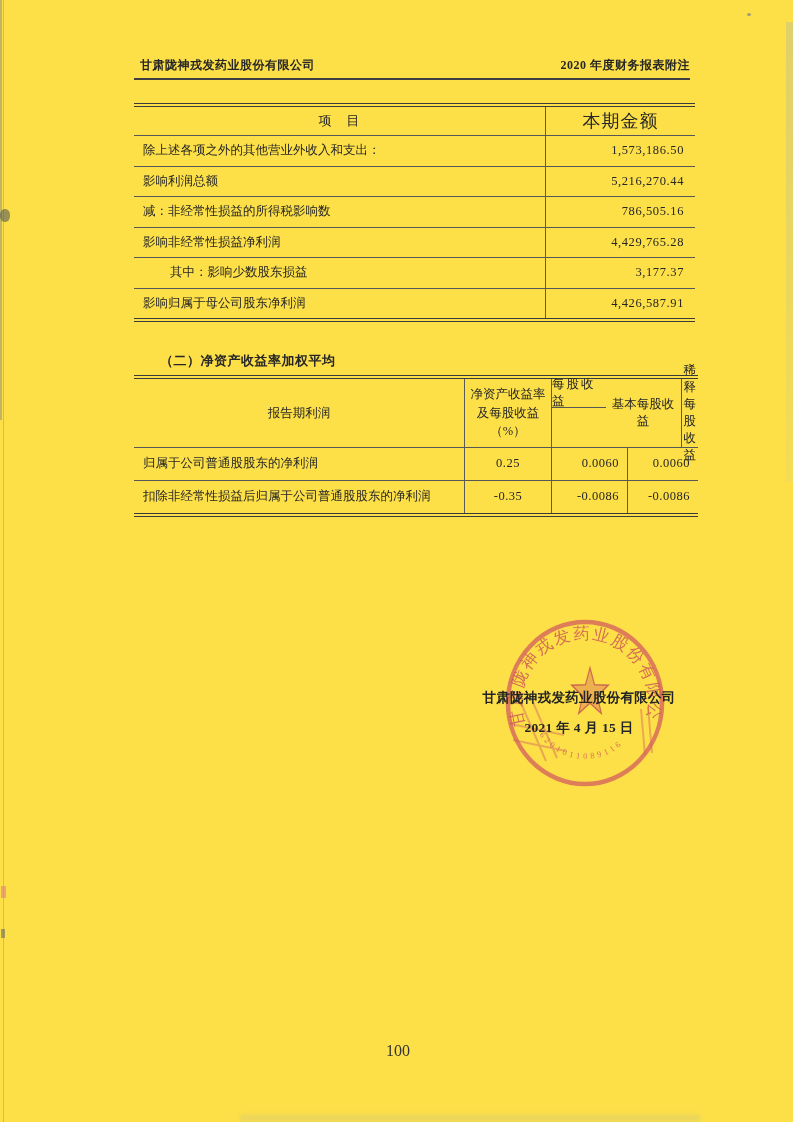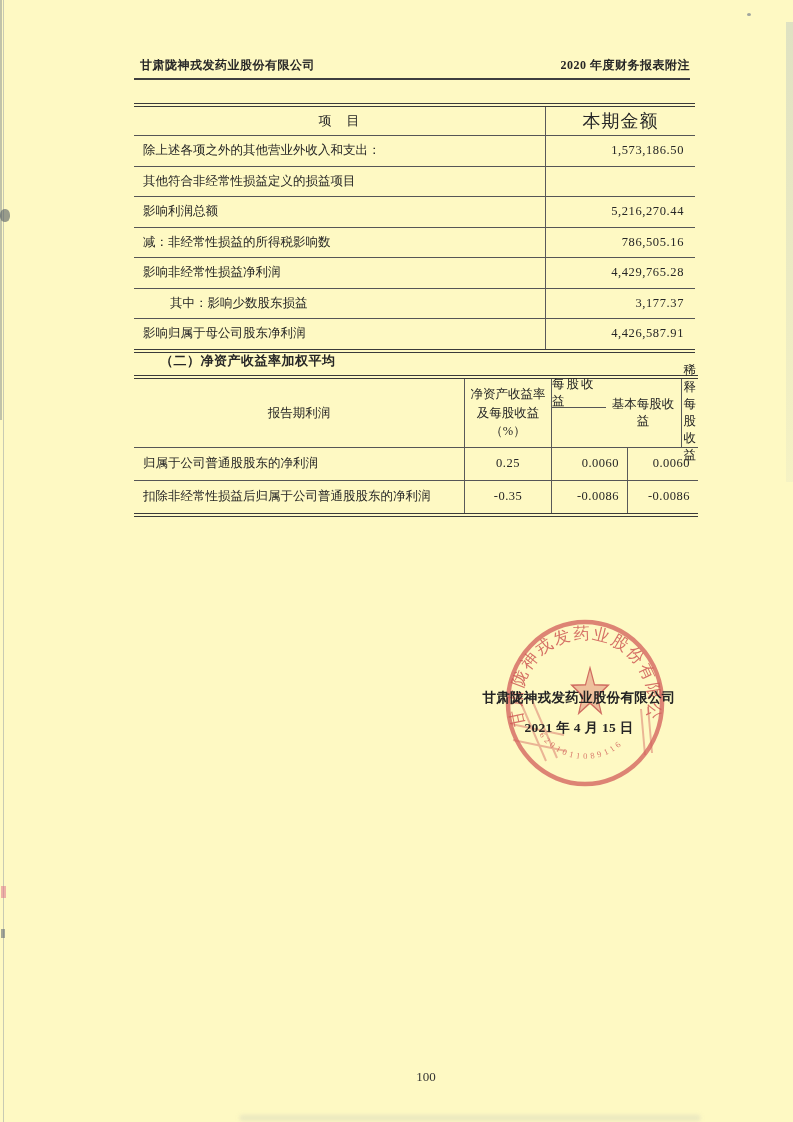--- a/index.html
+++ b/index.html
@@ -1,18 +1,18 @@
 <!DOCTYPE html>
 <html><head>
 <meta charset="utf-8">
 <style>
   html,body{margin:0;padding:0;background:#e9e9e9;}
   .page{
     position:relative;width:793px;height:1122px;margin:0 auto;
-    background:#fef9c3;overflow:hidden;
+    background:#fde047;overflow:hidden;
     font-family:"Liberation Serif","DejaVu Serif",serif;
     color:#262626;font-size:12.5px;
   }
   
   .edge-line-left{position:absolute;left:3px;top:0;width:1px;height:1122px;background:rgba(145,155,163,.5);}
   .edge-line-left2{position:absolute;left:0;top:0;width:2px;height:420px;background:rgba(120,128,138,.45);}
   .blob-dark{position:absolute;left:0;top:209px;width:10px;height:13px;background:rgba(70,80,92,.55);border-radius:45%;filter:blur(.7px);}
   .speck-pink{position:absolute;left:1px;top:886px;width:5px;height:12px;background:rgba(224,118,140,.55);filter:blur(.6px);}
   .speck-dark{position:absolute;left:1px;top:929px;width:4px;height:9px;background:rgba(90,100,112,.55);filter:blur(.6px);}
   .strip-right{position:absolute;left:786px;top:22px;width:7px;height:460px;
@@ -57,21 +57,21 @@
   .t2 .da{width:331px;border-right:1.2px solid #5a5a5a;display:flex;align-items:center;padding-left:9px;}
   .t2 .db{width:87px;border-right:1.2px solid #5a5a5a;display:flex;align-items:center;justify-content:center;letter-spacing:.5px;}
   .t2 .dc{width:76px;border-right:1.2px solid #5a5a5a;display:flex;align-items:center;justify-content:flex-end;padding-right:8px;letter-spacing:.5px;}
   .t2 .dd{flex:1;display:flex;align-items:center;justify-content:flex-end;padding-right:8px;letter-spacing:.5px;}
   
   .seal{position:absolute;left:494px;top:611px;width:180px;height:180px;}
   .sign-block{position:absolute;left:448px;top:689px;width:262px;text-align:center;z-index:5;}
   .sign-company{font-size:13.5px;font-weight:bold;color:#242424;letter-spacing:.3px;}
   .sign-date{margin-top:12px;font-size:13.5px;font-weight:bold;color:#242424;letter-spacing:.3px;}
   
-  .page-num{position:absolute;left:386px;top:1069px;width:80px;text-align:center;font-size:13px;color:#333;}
+  .page-num{position:absolute;left:386px;top:1042px;width:80px;font-size:16px;color:#333;}
 </style>
 </head>
 <body>
 
 <div class="page">
 
   <div class="edge-line-left"></div>
   <div class="edge-line-left2"></div>
   <div class="blob-dark"></div>
   <div class="speck-pink"></div>
@@ -85,24 +85,20 @@
   <div class="hdr-rule"></div>
 
   <div class="t1">
     <div class="row hdr">
       <div class="cell-item">项　目</div>
       <div class="cell-amt">本期金额</div>
     </div>
     <div class="row">
       <div class="cell-item">除上述各项之外的其他营业外收入和支出：</div>
       <div class="cell-amt">1,573,186.50</div>
-    </div>
-    <div class="row">
-      <div class="cell-item">其他符合非经常性损益定义的损益项目</div>
-      <div class="cell-amt"></div>
     </div>
     <div class="row">
       <div class="cell-item">影响利润总额</div>
       <div class="cell-amt">5,216,270.44</div>
     </div>
     <div class="row">
       <div class="cell-item">减：非经常性损益的所得税影响数</div>
       <div class="cell-amt">786,505.16</div>
     </div>
     <div class="row">

